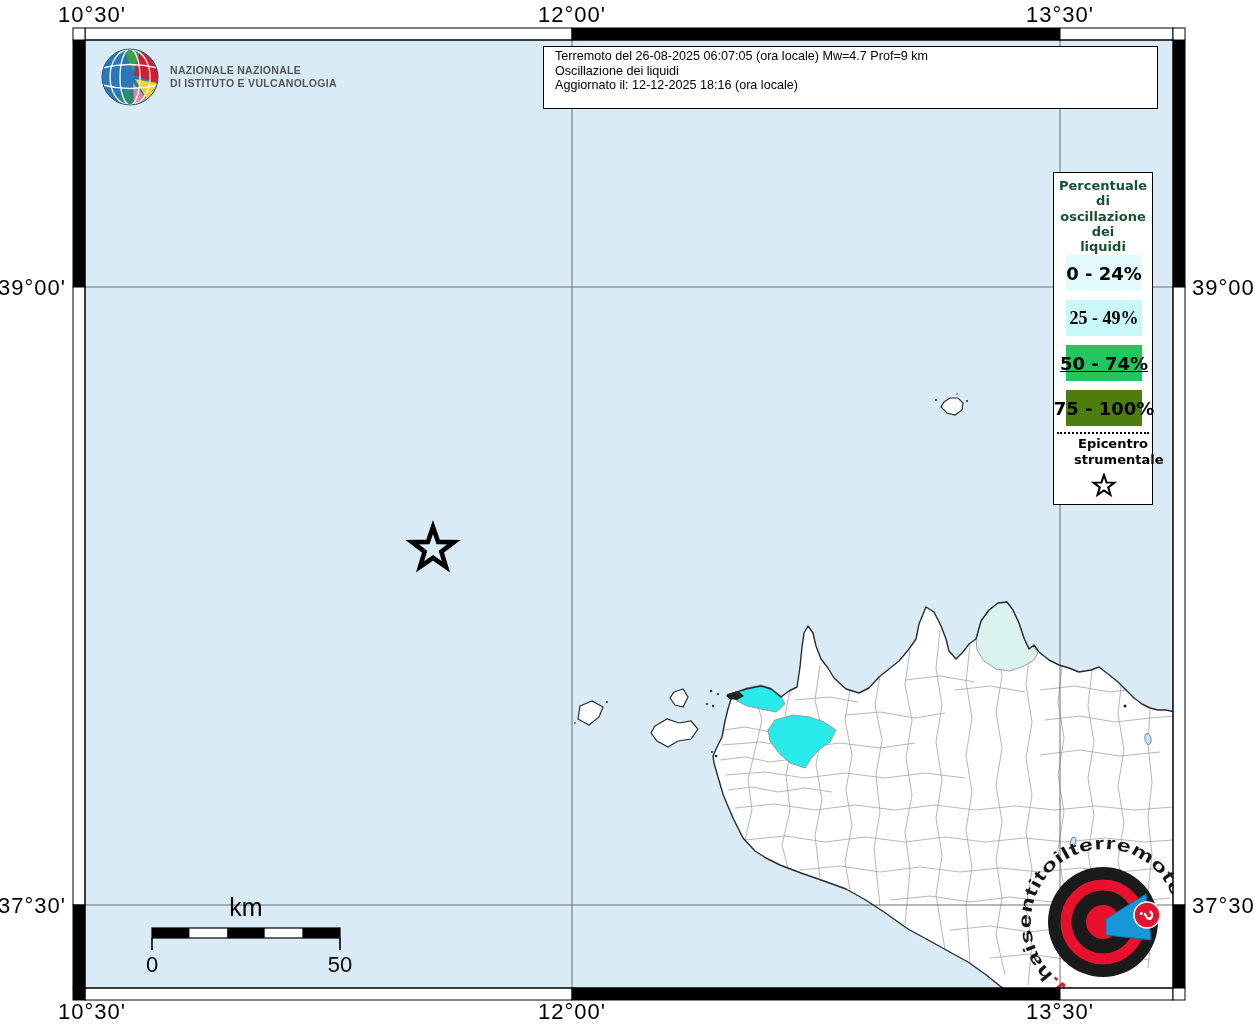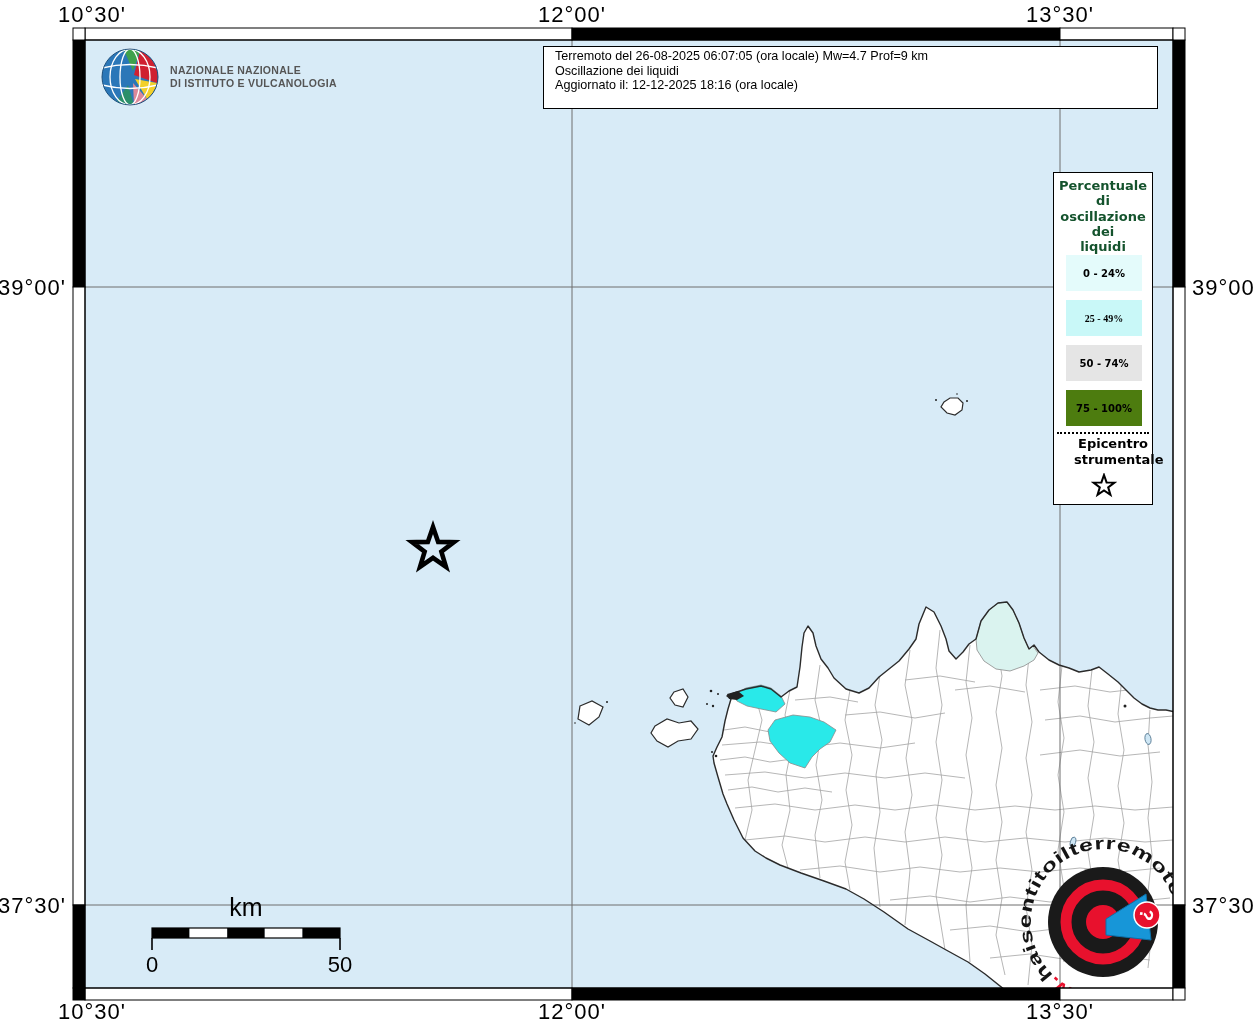--- a/index.html
+++ b/index.html
@@ -9,21 +9,21 @@
   .overlay{position:absolute;box-sizing:border-box;}
   
   #title-box{left:543px;top:46px;width:615px;height:63px;background:#fff;border:1px solid #000;
              padding:2px 11px;font-size:12.6px;line-height:14.6px;color:#000;}
   
   #legend-box{left:1053px;top:172px;width:100px;height:333px;background:#fff;border:1px solid #000;
               font-family:"DejaVu Sans","Liberation Sans",sans-serif;}
   .legend-title{font-size:13px;font-weight:bold;text-align:center;line-height:15.3px;color:#14532d;}
   #legend-title-wrap{margin-top:5px;}
   .swatch{position:absolute;left:12px;width:76px;height:36px;display:flex;align-items:center;justify-content:center;
-          font-size:10px;font-weight:bold;color:#000;white-space:nowrap;}
+          font-size:18px;font-weight:bold;color:#000;white-space:nowrap;}
   #legend-divider{position:absolute;left:3px;right:3px;top:259px;border-top:2px dotted #000;}
   .epi-line{font-size:13px;font-weight:bold;text-align:center;line-height:16px;color:#000;margin-left:20px;}
   #epi-wrap{position:absolute;top:263px;width:100%;}
   #legend-star{position:absolute;left:37px;top:300px;}
   
   #ingv{left:100px;top:46px;width:260px;height:62px;display:flex;align-items:center;}
   #ingv-text{margin-left:10px;color:#555;font-size:10.5px;font-weight:bold;line-height:13px;letter-spacing:0.3px;}
 </style>
 </head>
 <body>
@@ -221,21 +221,21 @@
 <div id="legend-box" class="overlay">
   <div id="legend-title-wrap">
     <div class="legend-title">Percentuale</div>
     <div class="legend-title">di</div>
     <div class="legend-title">oscillazione</div>
     <div class="legend-title">dei</div>
     <div class="legend-title">liquidi</div>
   </div>
   <div class="swatch" style="top: 82px; background-color: rgb(228, 251, 251);">0 - 24%</div>
   <div class="swatch" style="top: 127px; background-color: rgb(201, 248, 248); font-family: Liberation Serif, serif;">25 - 49%</div>
-  <div class="swatch" style="top: 172px; background-color: #e5e5e5;">50 - 74%</div>
+  <div class="swatch" style="top: 172px; background-color: #22c55e; text-decoration: underline;">50 - 74%</div>
   <div class="swatch" style="top: 217px; background-color: #4d7c0f; text-align: center;">75 - 100%</div>
   <div id="legend-divider"></div>
   <div id="epi-wrap">
     <div class="epi-line">Epicentro</div>
     <div class="epi-line">strumentale</div>
   </div>
   <svg id="legend-star" width="26" height="26" viewBox="-13 -13 26 26">
     <path transform="scale(0.5)" fill="none" stroke="#000" stroke-width="4" d="M0,-22 L5.17,-7.12 L20.92,-6.8 L8.37,2.72 L12.93,17.8 L0,8.8 L-12.93,17.8 L-8.37,2.72 L-20.92,-6.8 L-5.17,-7.12 Z"></path>
   </svg>
 </div>

